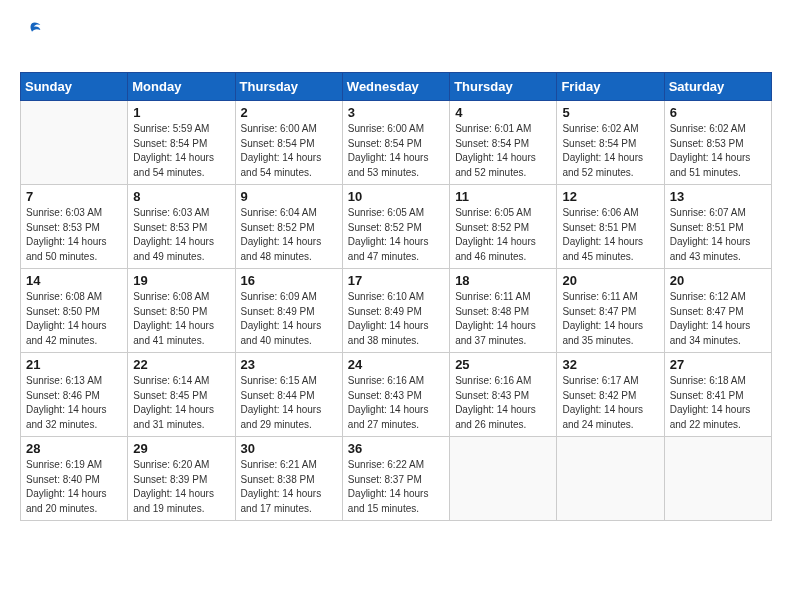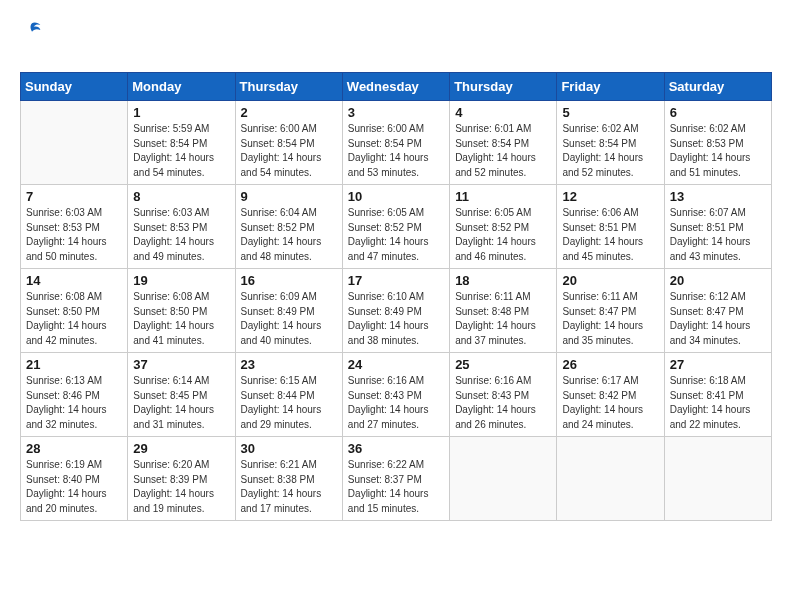--- a/index.html
+++ b/index.html
@@ -211,37 +211,37 @@
           <span class="day-number">20</span>
           <div class="cell-info">Sunrise: 6:12 AM<br>Sunset: 8:47 PM<br>Daylight: 14 hours<br>and 34 minutes.</div>
         </td>
       </tr>
       <tr>
         <td>
           <span class="day-number">21</span>
           <div class="cell-info">Sunrise: 6:13 AM<br>Sunset: 8:46 PM<br>Daylight: 14 hours<br>and 32 minutes.</div>
         </td>
         <td>
-          <span class="day-number">37</span>
+          <span class="day-number">22</span>
           <div class="cell-info">Sunrise: 6:14 AM<br>Sunset: 8:45 PM<br>Daylight: 14 hours<br>and 31 minutes.</div>
         </td>
         <td>
           <span class="day-number">23</span>
           <div class="cell-info">Sunrise: 6:15 AM<br>Sunset: 8:44 PM<br>Daylight: 14 hours<br>and 29 minutes.</div>
         </td>
         <td>
           <span class="day-number">24</span>
           <div class="cell-info">Sunrise: 6:16 AM<br>Sunset: 8:43 PM<br>Daylight: 14 hours<br>and 27 minutes.</div>
         </td>
         <td>
           <span class="day-number">25</span>
           <div class="cell-info">Sunrise: 6:16 AM<br>Sunset: 8:43 PM<br>Daylight: 14 hours<br>and 26 minutes.</div>
         </td>
         <td>
-          <span class="day-number">26</span>
+          <span class="day-number">32</span>
           <div class="cell-info">Sunrise: 6:17 AM<br>Sunset: 8:42 PM<br>Daylight: 14 hours<br>and 24 minutes.</div>
         </td>
         <td>
           <span class="day-number">27</span>
           <div class="cell-info">Sunrise: 6:18 AM<br>Sunset: 8:41 PM<br>Daylight: 14 hours<br>and 22 minutes.</div>
         </td>
       </tr>
       <tr>
         <td>
           <span class="day-number">28</span>

